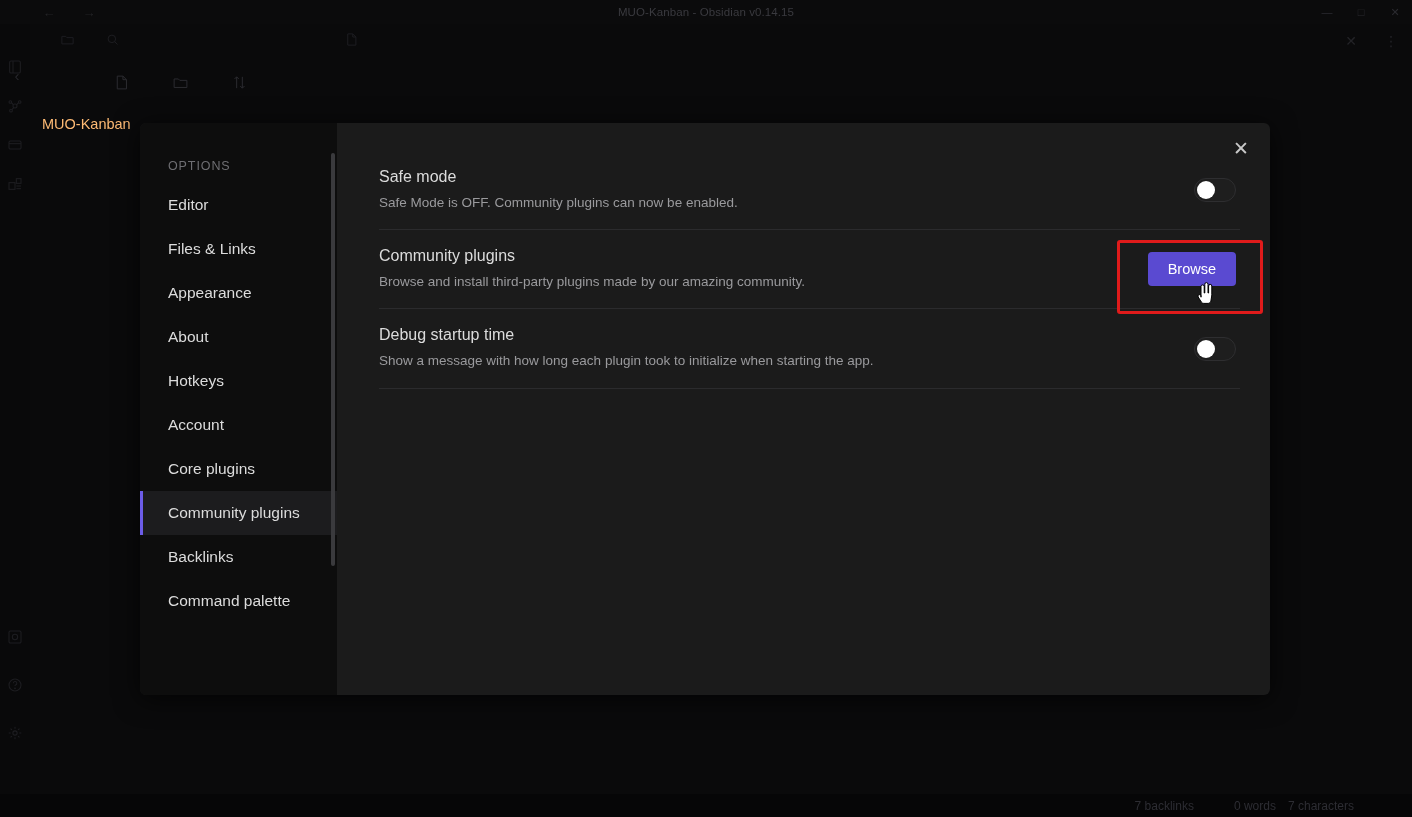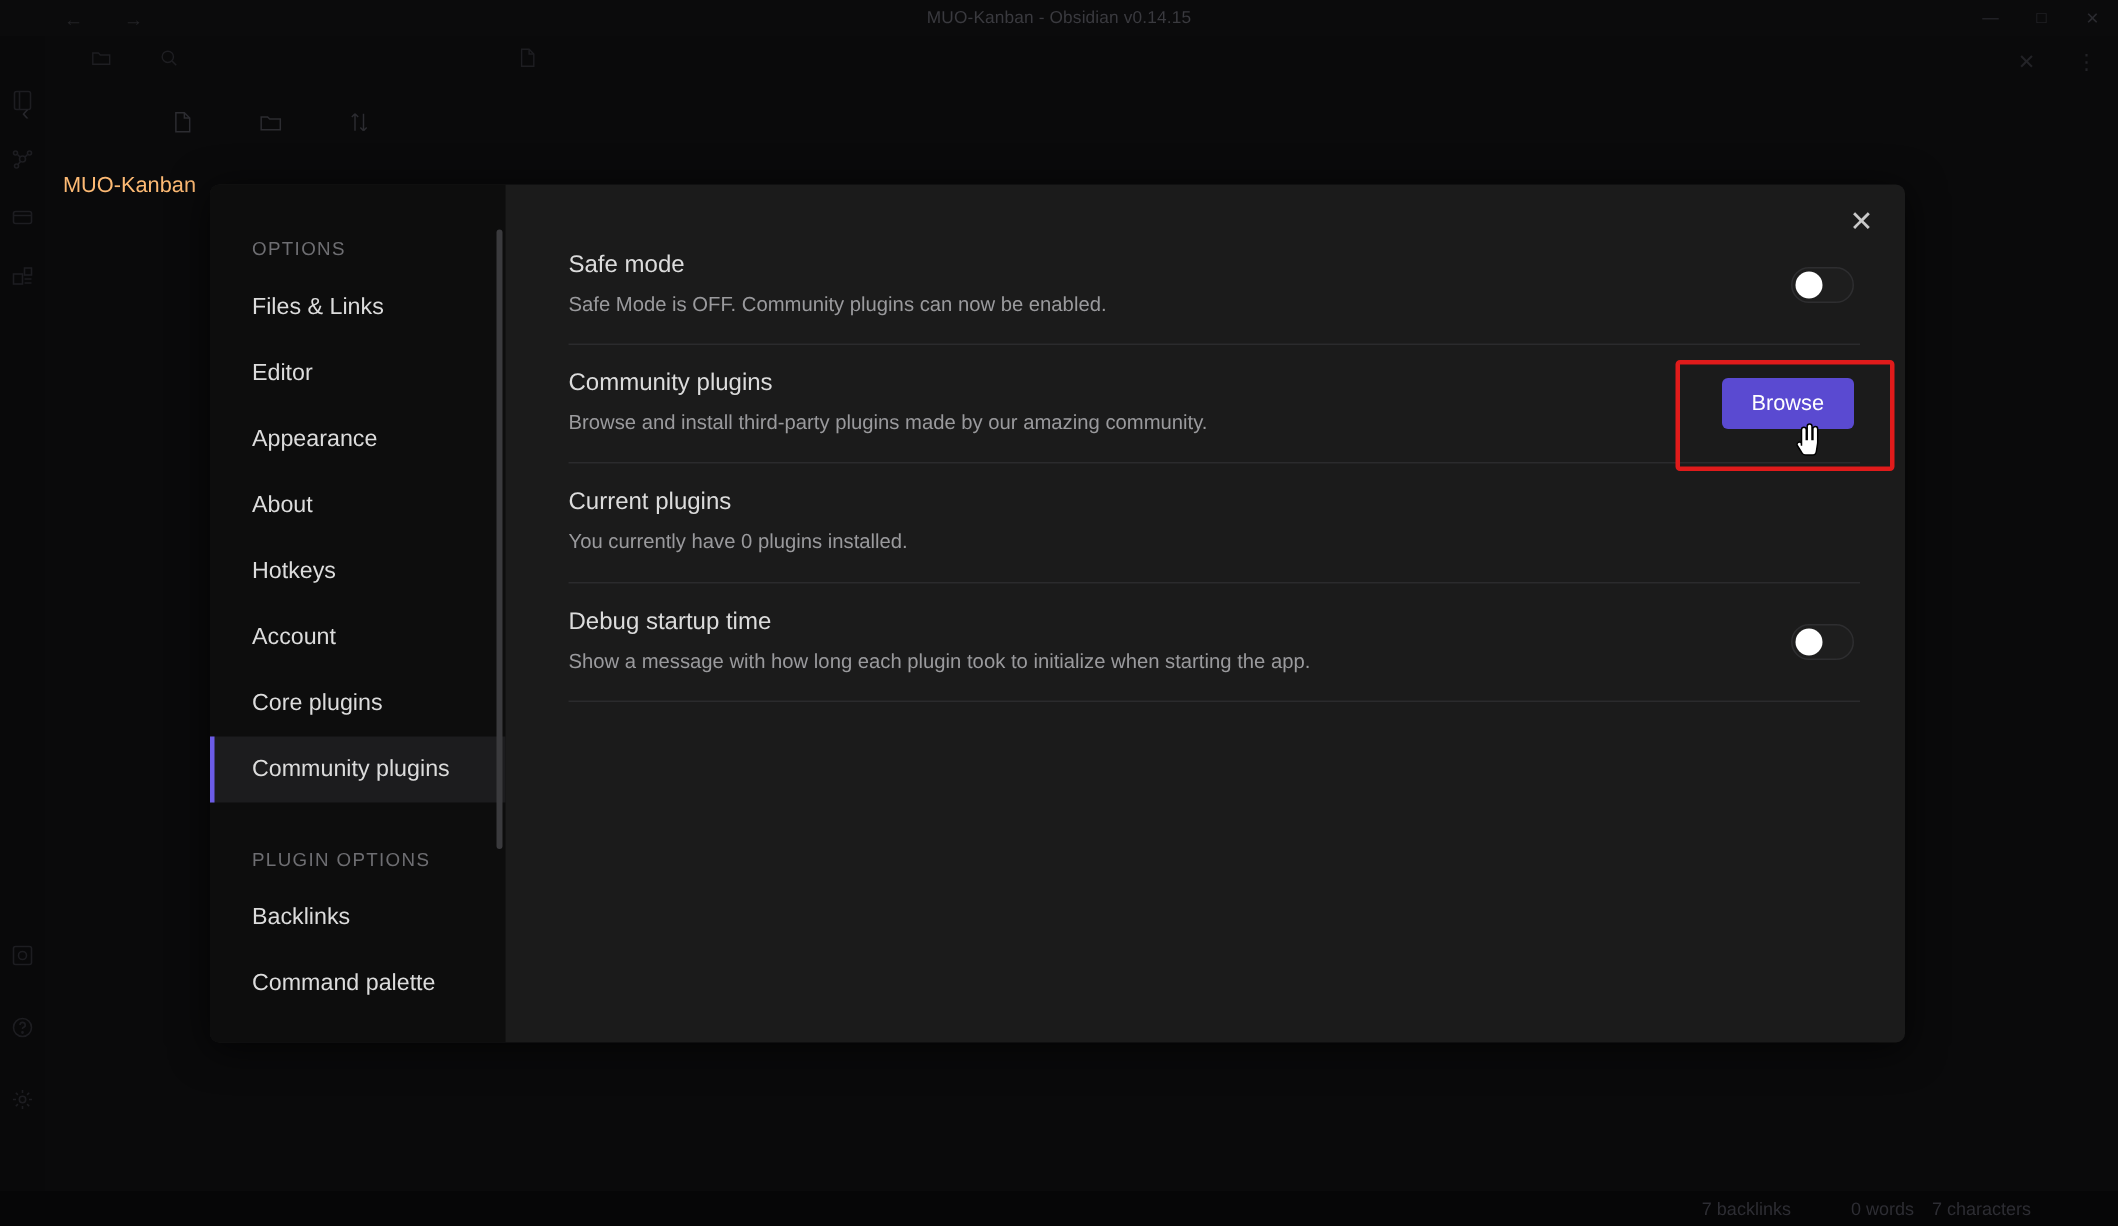--- a/index.html
+++ b/index.html
@@ -349,45 +349,44 @@
       <span class="status-item">7 characters</span>
     </div>
   </div>
 
   <div class="modal">
 
     <div class="modal-sidebar">
       <div class="sb-heading">OPTIONS</div>
       <div id="options-list">
           <div class="sb-item">
+            <span>Editor</span>
+          </div>
+          <div class="sb-item">
             <span>Files &amp; Links</span>
-          </div>
-          <div class="sb-item">
-            <span>Editor</span>
           </div>
           <div class="sb-item">
             <span>Appearance</span>
           </div>
           <div class="sb-item">
             <span>About</span>
           </div>
           <div class="sb-item">
             <span>Hotkeys</span>
           </div>
           <div class="sb-item">
             <span>Account</span>
           </div>
           <div class="sb-item">
             <span>Core plugins</span>
           </div>
           <div class="sb-item active" style="--bar: #6c5ce7;">
             <span>Community plugins</span>
           </div>
         </div>
-      <div class="sb-heading second">PLUGIN OPTIONS</div>
       <div id="plugin-options-list">
           <div class="sb-item">
             <span>Backlinks</span>
           </div>
           <div class="sb-item">
             <span>Command palette</span>
           </div>
         </div>
       <div class="sb-scroll"></div>
     </div>
@@ -410,27 +409,20 @@
             <div class="setting-info">
               <div class="setting-name">Community plugins</div>
               <div class="setting-desc">Browse and install third-party plugins made by our amazing community.</div>
             </div>
             <div class="setting-ctrl">
               <button class="btn-cta" style="background: rgb(90, 74, 209);">Browse</button>
             </div>
           </div>
           <div class="setting-row">
             <div class="setting-info">
-              <div class="setting-name">Current plugins</div>
-              <div class="setting-desc">You currently have 0 plugins installed.</div>
-            </div>
-            <div class="setting-ctrl"></div>
-          </div>
-          <div class="setting-row">
-            <div class="setting-info">
               <div class="setting-name">Debug startup time</div>
               <div class="setting-desc">Show a message with how long each plugin took to initialize when starting the app.</div>
             </div>
             <div class="setting-ctrl">
               <div class="toggle">
                 <div class="knob"></div>
               </div>
             </div>
           </div>
         </div>

